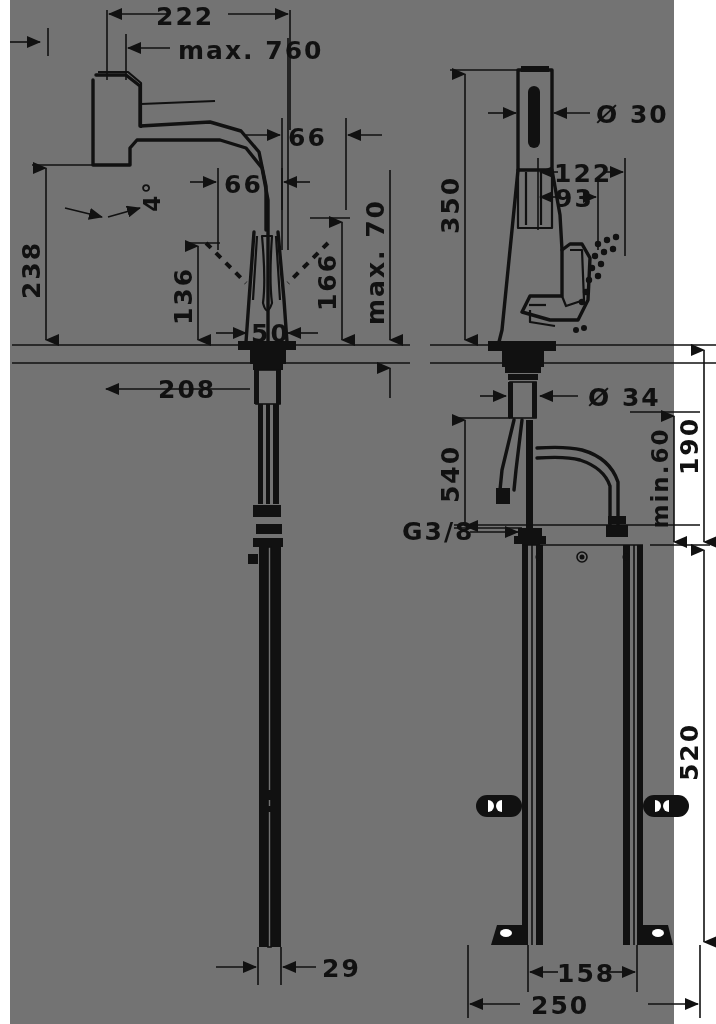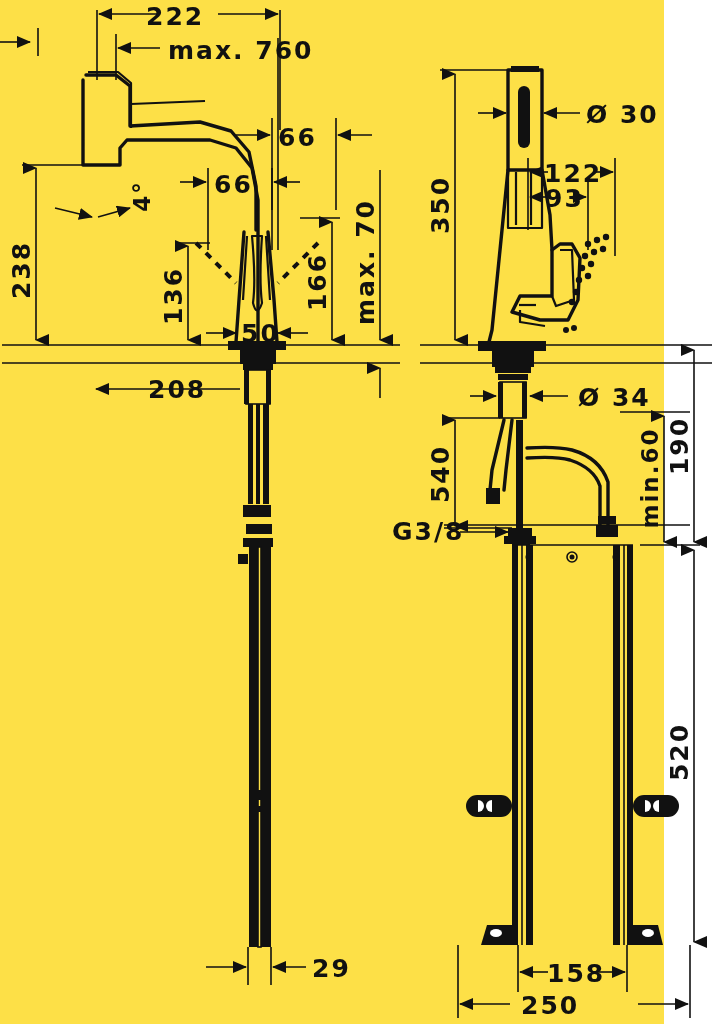--- a/index.html
+++ b/index.html
@@ -1,18 +1,18 @@
 <!DOCTYPE html>
 <html><head>
 <meta charset="utf-8">
 <style>
   html,body{margin:0;padding:0;background:#ffffff;}
   body{width:716px;height:1024px;overflow:hidden;
        font-family:"DejaVu Sans","Liberation Sans",sans-serif;color:#1a1a1a;}
-  #sheet{position:relative;width:664px;height:1024px;background:#fde047;}
+  #sheet{position:relative;width:664px;height:1024px;background:#737373;margin-left:10px;}
   svg#drawing{position:absolute;left:0;top:0;width:716px;height:1024px;}
   .dimtext{font-family:"DejaVu Sans","Liberation Sans",sans-serif;
            font-size:25px;font-weight:700;letter-spacing:2px;fill:#111;}
   .dimtext.sm{font-size:23px;}
   .ln{stroke:#111;fill:none;}
   .thin{stroke-width:1.6;}
   .dimline{stroke:#111;stroke-width:1.6;fill:none;}
   .extline{stroke:#111;stroke-width:1.6;fill:none;}
   .part{stroke:#111;stroke-width:3.4;fill:none;stroke-linejoin:round;stroke-linecap:round;}
   .partthin{stroke:#111;stroke-width:2.2;fill:none;stroke-linejoin:round;}

